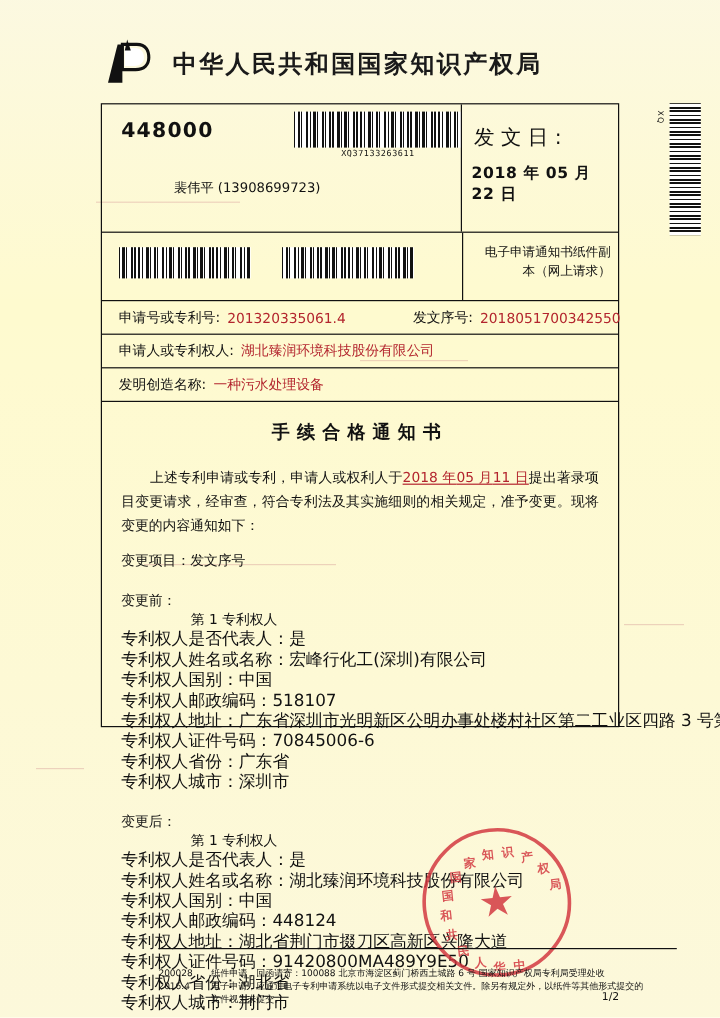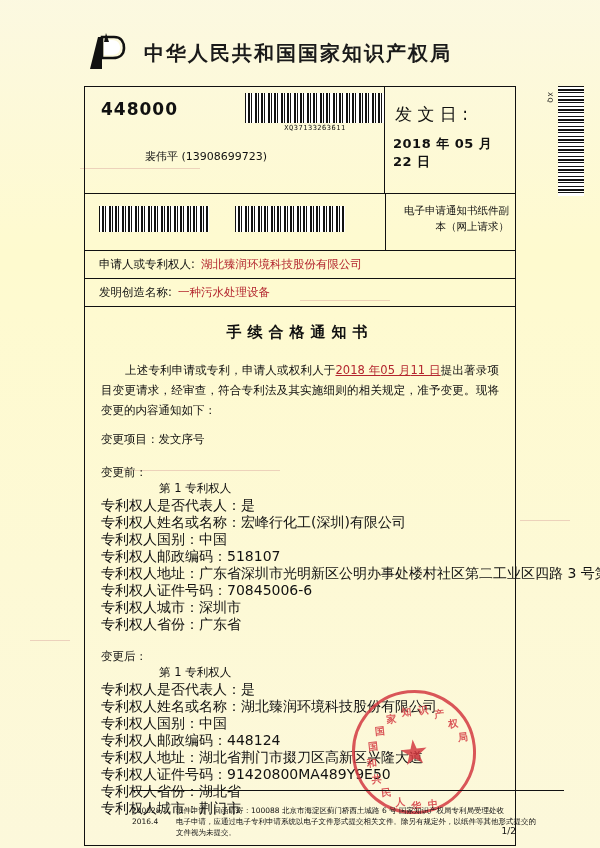--- a/index.html
+++ b/index.html
@@ -51,21 +51,21 @@
     margin-left: 16px;
     white-space: nowrap;
   }
 
   
   #frame {
     position: absolute;
     left: 84px;
     top: 86px;
     width: 432px;
-    height: 760px;
+    height: 520px;
     border: 1.5px solid #111;
     box-sizing: border-box;
   }
 
   
   #top-block {
     position: relative;
     height: 106px;
     border-bottom: 1.5px solid #111;
     display: flex;
@@ -405,20 +405,28 @@
         <div id="mid-barcode-2">
           <div class="barcode" style="height:26px;"></div>
         </div>
       </div>
       <div id="mid-right">
         <div class="mid-right-line">电子申请通知书纸件副</div>
         <div class="mid-right-line">本（网上请求）</div>
       </div>
     </div>
 
+    <div class="field-row">
+      <span class="field-label">申请号或专利号:</span>
+      <span class="field-value">201320335061.4</span>
+      <span class="field-col-2">
+        <span class="field-label">发文序号:</span>
+        <span class="field-value">2018051700342550</span>
+      </span>
+    </div>
 
     <div class="field-row">
       <span class="field-label">申请人或专利权人:</span>
       <span class="field-value">湖北臻润环境科技股份有限公司</span>
     </div>
 
     <div class="field-row">
       <span class="field-label">发明创造名称:</span>
       <span class="field-value">一种污水处理设备</span>
     </div>
@@ -434,22 +442,22 @@
       <div class="sec-sub">变更前：</div>
 
       <div class="detail-block">
         <div class="detail-head">第 1 专利权人</div>
         <div class="detail-line">专利权人是否代表人：是</div>
         <div class="detail-line">专利权人姓名或名称：宏峰行化工(深圳)有限公司</div>
         <div class="detail-line">专利权人国别：中国</div>
         <div class="detail-line">专利权人邮政编码：518107</div>
         <div class="detail-line">专利权人地址：广东省深圳市光明新区公明办事处楼村社区第二工业区四路 3 号第 2 栋</div>
         <div class="detail-line">专利权人证件号码：70845006-6</div>
+        <div class="detail-line">专利权人省份：广东省</div>
         <div class="detail-line">专利权人城市：深圳市</div>
-        <div class="detail-line">专利权人省份：广东省</div>
       </div>
 
       <div class="sec-sub" style="margin-top:16px;">变更后：</div>
 
       <div class="detail-block">
         <div class="detail-head">第 1 专利权人</div>
         <div class="detail-line">专利权人是否代表人：是</div>
         <div class="detail-line">专利权人姓名或名称：湖北臻润环境科技股份有限公司</div>
         <div class="detail-line">专利权人国别：中国</div>
         <div class="detail-line">专利权人邮政编码：448124</div>

